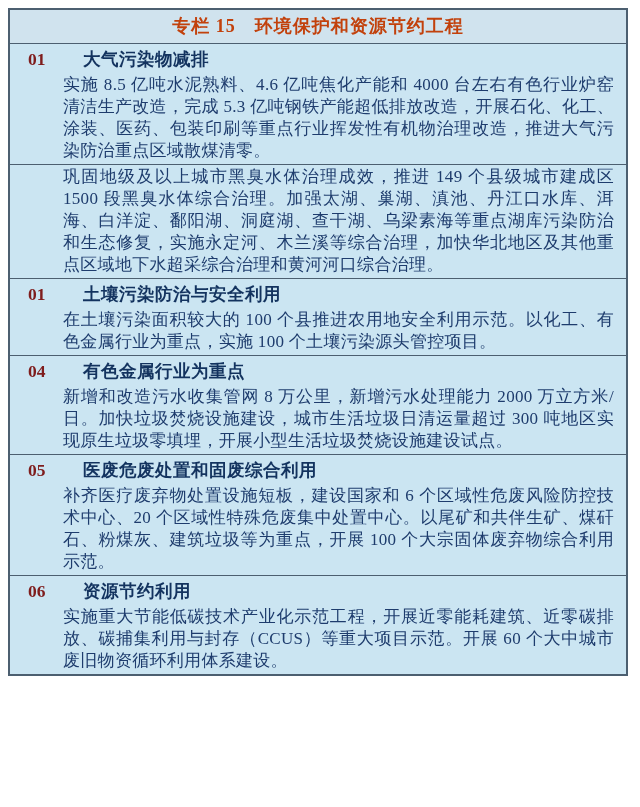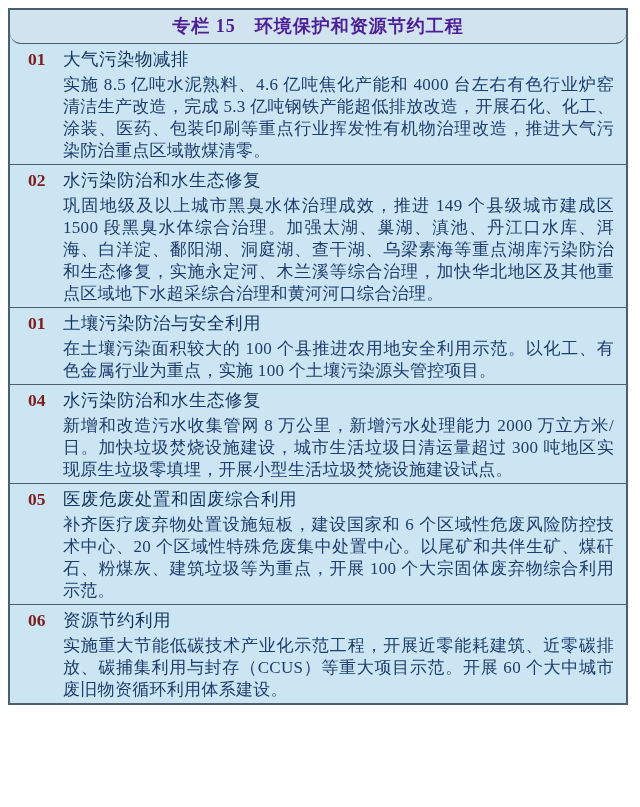--- a/index.html
+++ b/index.html
@@ -24,25 +24,24 @@
     box-sizing: border-box;
     background: #cbe5f2;
     border: 2px solid #4c5f70;
   }
   .box-header {
     height: 33px;
     line-height: 33px;
     text-align: center;
     font-weight: bold;
     font-size: 18px;
-    color: #4c1d95;
+    color: #c2410c;
     background: #d0e3ee;
     border-bottom: 1.5px solid #4c5f70;
     letter-spacing: 1px;
-    border-radius: 11px;
   }
   .section {
     padding: 1px 12px 2px 12px;
     border-bottom: 1.5px solid #4c5f70;
   }
   .section:last-child {
     border-bottom: none;
   }
   .sec-head {
     font-size: 17.5px;
@@ -51,22 +50,23 @@
   }
   .num {
     display: inline-block;
     width: 35px;
     font-weight: bold;
     color: #7f1d1d;
     padding-left: 6px;
     box-sizing: content-box;
   }
   .sec-title {
-    font-weight: normal;
+    font-weight: bold;
     letter-spacing: 0.5px;
+    margin-left: 20px;
   }
   .sec-body {
     margin: 0 0 0 41px;
     font-size: 17px;
     line-height: 22px;
     color: #1e3c6d;
     text-align: justify;
     letter-spacing: 0.3px;
   }
 </style>
@@ -79,36 +79,33 @@
     <div class="box-header">专栏 15　环境保护和资源节约工程</div>
 
     <div class="section">
       <div class="sec-head">
         <span class="num">01</span><span class="sec-title">大气污染物减排</span>
       </div>
       <p class="sec-body">实施 8.5 亿吨水泥熟料、4.6 亿吨焦化产能和 4000 台左右有色行业炉窑清洁生产改造，完成 5.3 亿吨钢铁产能超低排放改造，开展石化、化工、涂装、医药、包装印刷等重点行业挥发性有机物治理改造，推进大气污染防治重点区域散煤清零。</p>
     </div>
 
     <div class="section">
-      <div class="sec-head">
-        <span class="num">02</span><span class="sec-title">水污染防治和水生态修复</span>
-      </div>
       <p class="sec-body">巩固地级及以上城市黑臭水体治理成效，推进 149 个县级城市建成区 1500 段黑臭水体综合治理。加强太湖、巢湖、滇池、丹江口水库、洱海、白洋淀、鄱阳湖、洞庭湖、查干湖、乌梁素海等重点湖库污染防治和生态修复，实施永定河、木兰溪等综合治理，加快华北地区及其他重点区域地下水超采综合治理和黄河河口综合治理。</p>
     </div>
 
     <div class="section">
       <div class="sec-head">
         <span class="num">01</span><span class="sec-title">土壤污染防治与安全利用</span>
       </div>
       <p class="sec-body">在土壤污染面积较大的 100 个县推进农用地安全利用示范。以化工、有色金属行业为重点，实施 100 个土壤污染源头管控项目。</p>
     </div>
 
     <div class="section">
       <div class="sec-head">
-        <span class="num">04</span><span class="sec-title">水污染防治和水生态修复</span>
+        <span class="num">04</span><span class="sec-title">有色金属行业为重点</span>
       </div>
       <p class="sec-body">新增和改造污水收集管网 8 万公里，新增污水处理能力 2000 万立方米/日。加快垃圾焚烧设施建设，城市生活垃圾日清运量超过 300 吨地区实现原生垃圾零填埋，开展小型生活垃圾焚烧设施建设试点。</p>
     </div>
 
     <div class="section">
       <div class="sec-head">
         <span class="num">05</span><span class="sec-title">医废危废处置和固废综合利用</span>
       </div>
       <p class="sec-body">补齐医疗废弃物处置设施短板，建设国家和 6 个区域性危废风险防控技术中心、20 个区域性特殊危废集中处置中心。以尾矿和共伴生矿、煤矸石、粉煤灰、建筑垃圾等为重点，开展 100 个大宗固体废弃物综合利用示范。</p>
     </div>

